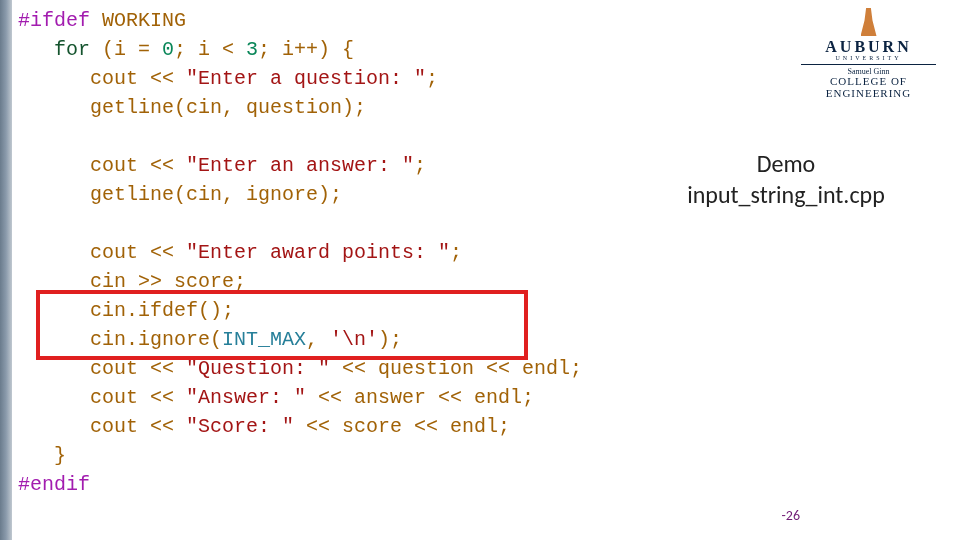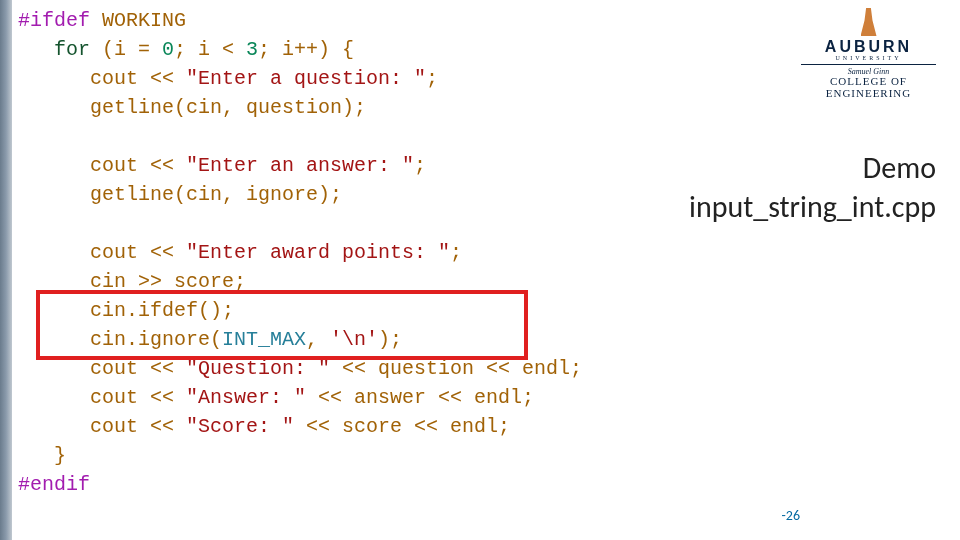--- a/index.html
+++ b/index.html
@@ -46,66 +46,65 @@
     width: 484px;
     height: 62px;
     pointer-events: none;
   }
   .demo-box {
     position: absolute;
     right: 24px;
     top: 148px;
     width: 300px;
     font-family: Calibri, Arial, sans-serif;
-    font-size: 30px;
+    font-size: 24px;
     color: #222;
-    text-align: right;
+    text-align: center;
     line-height: 1.3;
   }
   .page-num {
     position: absolute;
     right: 160px;
     bottom: 16px;
     font-family: Calibri, Arial, sans-serif;
     font-size: 14px;
-    color: #0369a1;
+    color: #701a75;
   }
   .logo {
     position: absolute;
     right: 24px;
     top: 8px;
     width: 135px;
     text-align: center;
     color: #0b2341;
   }
   .logo .tower {
     width: 16px;
     height: 28px;
     background: #cf7f3a;
     margin: 0 auto 2px auto;
     clip-path: polygon(35% 0, 65% 0, 75% 45%, 100% 100%, 0 100%, 25% 45%);
   }
   .logo .name {
-    font-family: Liberation Sans, sans-serif;
+    font-family: Liberation Serif, serif;
     font-size: 16px;
     letter-spacing: 3px;
     font-weight: 600;
   }
   .logo .univ {
     font-family: Georgia, serif;
     font-size: 6px;
     letter-spacing: 3px;
     border-bottom: 1px solid #0b2341;
     padding-bottom: 3px;
     margin-top: -1px;
   }
   .logo .sub1 {
     font-family: Georgia, serif;
     font-size: 8px;
-    font-style: italic;
     margin-top: 2px;
   }
   .logo .sub2 {
     font-family: Georgia, serif;
     font-size: 11px;
     letter-spacing: 1px;
     margin-top: -1px;
   }
 </style>
 </head>

